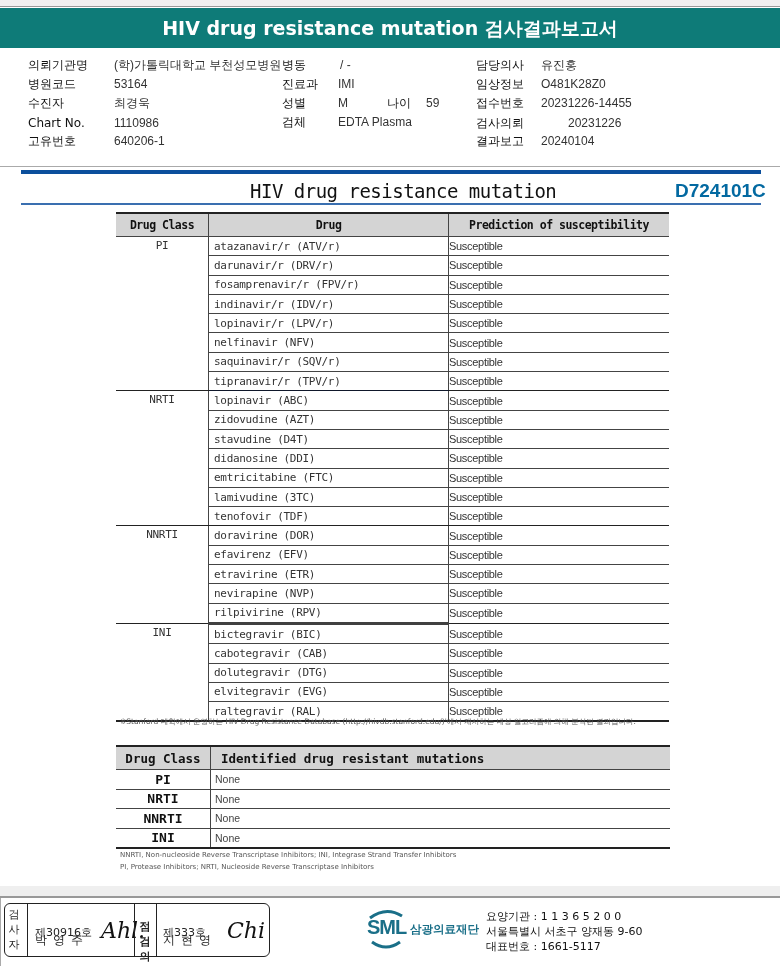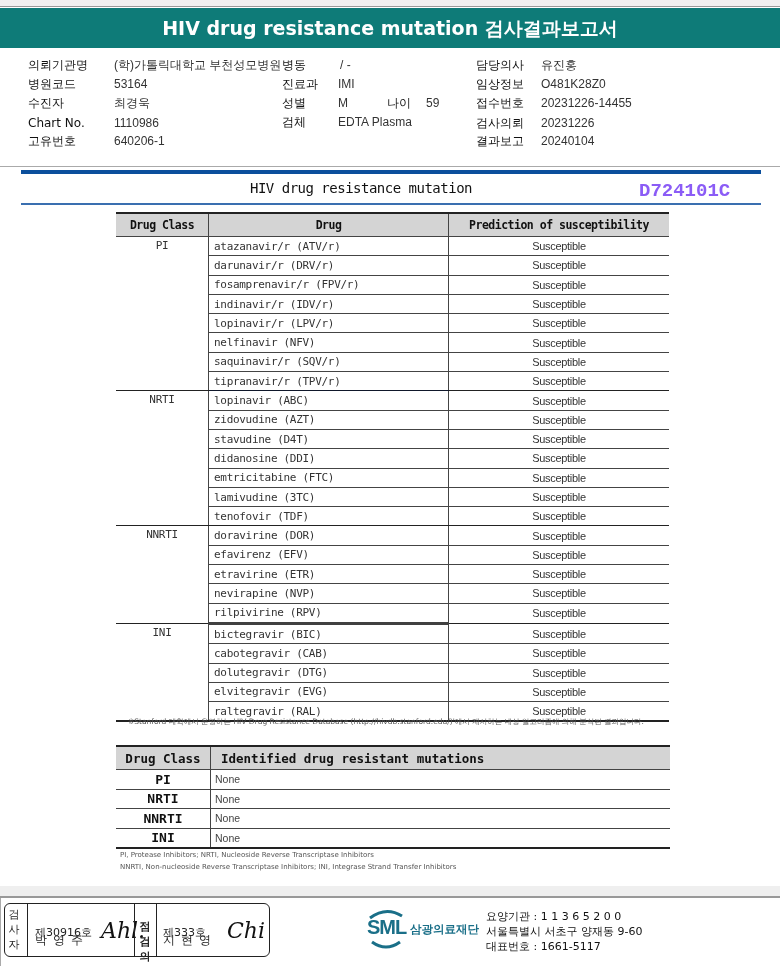--- a/index.html
+++ b/index.html
@@ -14,44 +14,44 @@
       font-family: "DejaVu Sans", sans-serif; font-size: 19px; font-weight: bold; line-height: 40px;
       letter-spacing: 0;
     }
     .info { position: absolute; font-size: 12px; line-height: 19px; }
     .info .lbl { position: absolute; font-weight: normal; color: #111; white-space: nowrap; }
     .info .val { position: absolute; color: #333; white-space: nowrap; font-family: Liberation Sans, sans-serif; }
     .sep-gray { position: absolute; left: 0; top: 166px; width: 780px; height: 1px; background: #aaa; }
     .sep-blue-top { position: absolute; left: 21px; top: 170px; width: 740px; height: 4px; background: #0b4f9c; }
     .report-title {
       position: absolute; left: 250px; top: 180px; font-family: "DejaVu Sans Mono", monospace;
-      font-size: 14px; color: #111; white-space: nowrap; letter-spacing: -0.5px;
+      font-size: 19px; color: #111; white-space: nowrap; letter-spacing: -0.5px;
     }
     .report-code {
-      position: absolute; left: 639px; top: 180px; font-family: Liberation Mono, monospace;
-      font-size: 19px; font-weight: bold; color: #8b5cf6; white-space: nowrap;
+      position: absolute; left: 675px; top: 180px; font-family: Liberation Sans, sans-serif;
+      font-size: 19px; font-weight: bold; color: #0369a1; white-space: nowrap;
     }
     .sep-blue-bot { position: absolute; left: 21px; top: 203px; width: 740px; height: 2px; background: #3a6fb0; }
 
     table { border-collapse: collapse; }
     .main-table { position: absolute; left: 116px; top: 212px; width: 553px; font-size: 11px; font-family: "DejaVu Sans Mono", monospace; }
     .main-table th {
       background: #d4d4d4; height: 20px; font-weight: bold; font-size: 11.5px; color: #111;
       border-top: 2px solid #222; border-bottom: 1px solid #444; font-family: "DejaVu Sans Mono", monospace;
       letter-spacing: -0.5px;
     }
     .main-table td { height: 18.3px; padding: 0; border-bottom: 1px solid #444; color: #333; letter-spacing: -0.3px; }
     .main-table td.cls { width: 92px; text-align: center; vertical-align: top; padding-top: 2px; border-right: 1px solid #444; }
     .main-table td.drug { width: 234px; padding-left: 5px; border-right: 1px solid #444; }
-    .main-table td.pred { text-align: center; font-family: "Liberation Sans", sans-serif; font-size: 11px; }
+    .main-table td.pred { font-family: "Liberation Sans", sans-serif; font-size: 11px; }
     .main-table tr.last td { border-bottom: 2px solid #222; }
 
     .note {
       position: absolute; left: 120px; top: 717px; width: 560px;
-      font-size: 7.5px; line-height: 10px; color: #555; font-family: "DejaVu Sans", sans-serif; margin-left: 8px;
+      font-size: 7.5px; line-height: 10px; color: #555; font-family: "DejaVu Sans", sans-serif;
     }
 
     .mut-table { position: absolute; left: 116px; top: 745px; width: 554px; font-family: "DejaVu Sans Mono", monospace; }
     .mut-table th {
       background: #d4d4d4; height: 20px; font-size: 12.5px; font-weight: bold; color: #111;
       border-top: 2px solid #222; border-bottom: 1px solid #444;
     }
     .mut-table th.c1 { width: 92px; border-right: 1px solid #444; text-align: center; }
     .mut-table th.c2 { text-align: left; padding-left: 10px; }
     .mut-table td { height: 18.5px; border-bottom: 1px solid #444; padding: 0; }
@@ -108,21 +108,21 @@
   <span class="lbl" style="left:282px;top:113px">검체</span>
   <span class="val" style="left:338px;top:113px">EDTA Plasma</span>
 
   <span class="lbl" style="left:476px;top:56px">담당의사</span>
   <span class="val" style="left:541px;top:56px">유진홍</span>
   <span class="lbl" style="left:476px;top:75px">임상정보</span>
   <span class="val" style="left:541px;top:75px">O481K28Z0</span>
   <span class="lbl" style="left:476px;top:94px">접수번호</span>
   <span class="val" style="left:541px;top:94px">20231226-14455</span>
   <span class="lbl" style="left:476px;top:114px">검사의뢰</span>
-  <span class="val" style="left:541px;top:114px">20231226</span>
+  <span class="val" style="left:568px;top:114px">20231226</span>
   <span class="lbl" style="left:476px;top:132px">결과보고</span>
   <span class="val" style="left:541px;top:132px">20240104</span>
 </div>
 
 <div class="sep-gray"></div>
 <div class="sep-blue-top"></div>
 <div class="report-title">HIV drug resistance mutation</div>
 <div class="report-code">D724101C</div>
 <div class="sep-blue-bot"></div>
 
@@ -269,22 +269,22 @@
         <td class="c2">None</td>
       </tr>
     <tr class="last">
         <td class="c1">INI</td>
         <td class="c2">None</td>
       </tr>
   </tbody>
 </table>
 
 <div class="abbr">
+  <div>NNRTI, Non-nucleoside Reverse Transcriptase Inhibitors; INI, Integrase Strand Transfer Inhibitors</div>
   <div>PI, Protease Inhibitors; NRTI, Nucleoside Reverse Transcriptase Inhibitors</div>
-  <div>NNRTI, Non-nucleoside Reverse Transcriptase Inhibitors; INI, Integrase Strand Transfer Inhibitors</div>
 </div>
 
 <div class="foot-band"></div>
 <div class="foot-leftline"></div>
 
 <div class="signbox">
   <div class="vlabel" style="left:0">
       <span style="display:block;width:12px;margin:0 auto;word-break:break-all;text-align:center;">검사자</span>
     </div>
   <div class="vsep" style="left:22px"></div>

